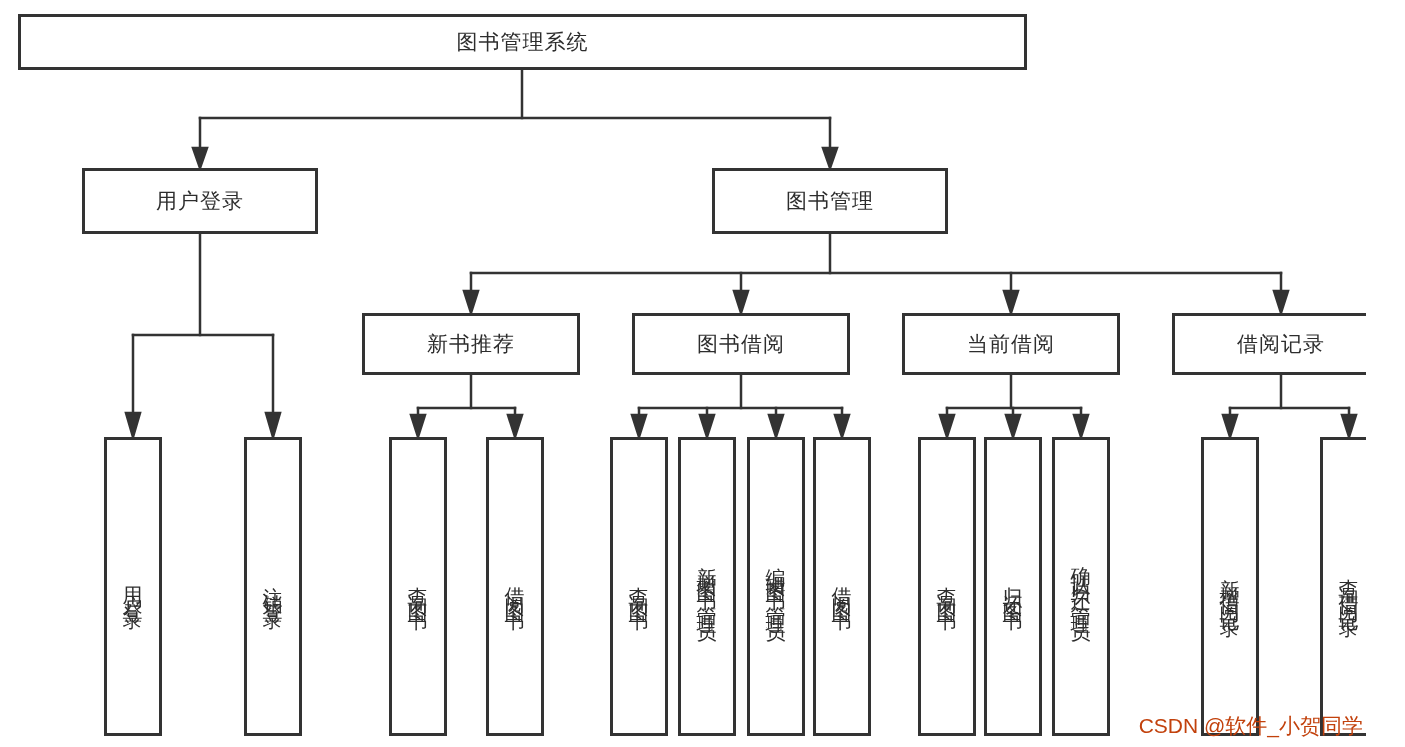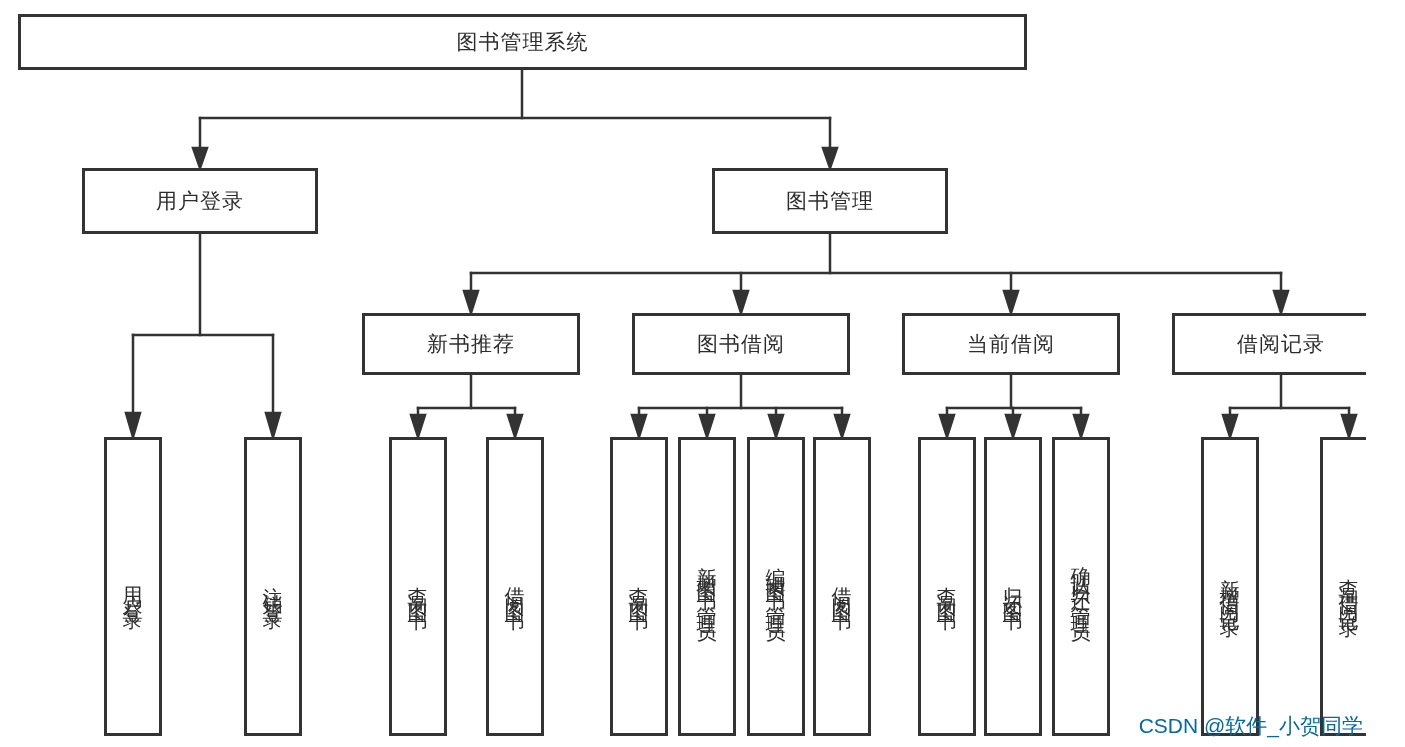--- a/index.html
+++ b/index.html
@@ -14,21 +14,21 @@
     color:#2d2d2d;z-index:2;
   }
   .hlabel{font-size:21px;letter-spacing:1px;white-space:nowrap;}
   .leaf{top:437px;width:58px;height:299px;}
   .vlabel{
     writing-mode:vertical-rl;text-orientation:mixed;
     font-size:20px;line-height:1;letter-spacing:8px;white-space:nowrap;
   }
   .watermark{
     position:absolute;top:712px;right:3px;z-index:5;
-    font-size:21px;color:#0369a1;white-space:nowrap;
+    font-size:21px;color:#c2410c;white-space:nowrap;
   }
 </style>
 </head>
 <body>
 
 <div class="stage">
 
   <svg class="connectors" width="1405" height="747" viewBox="0 0 1405 747">
     <g stroke="#333333" stroke-width="2.5" stroke-linecap="square" fill="#333333">
 

